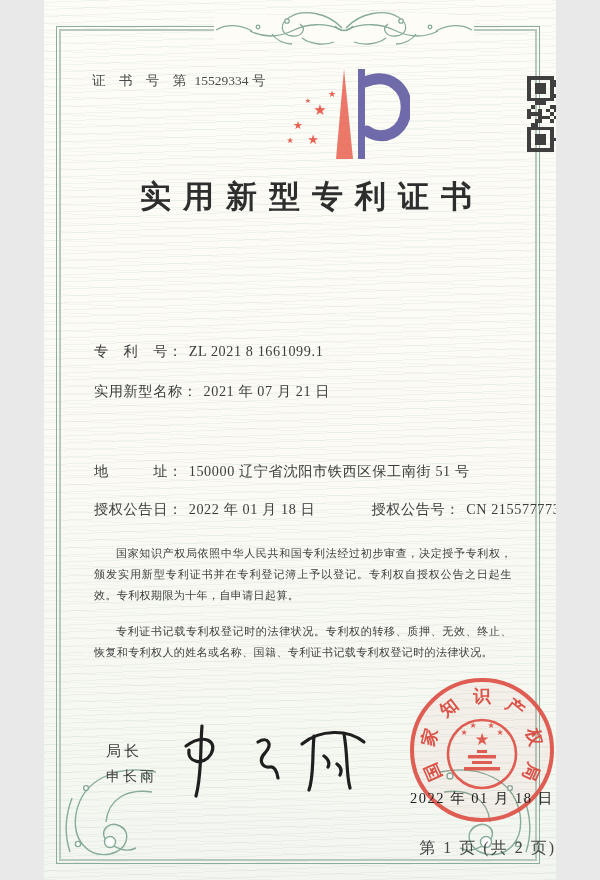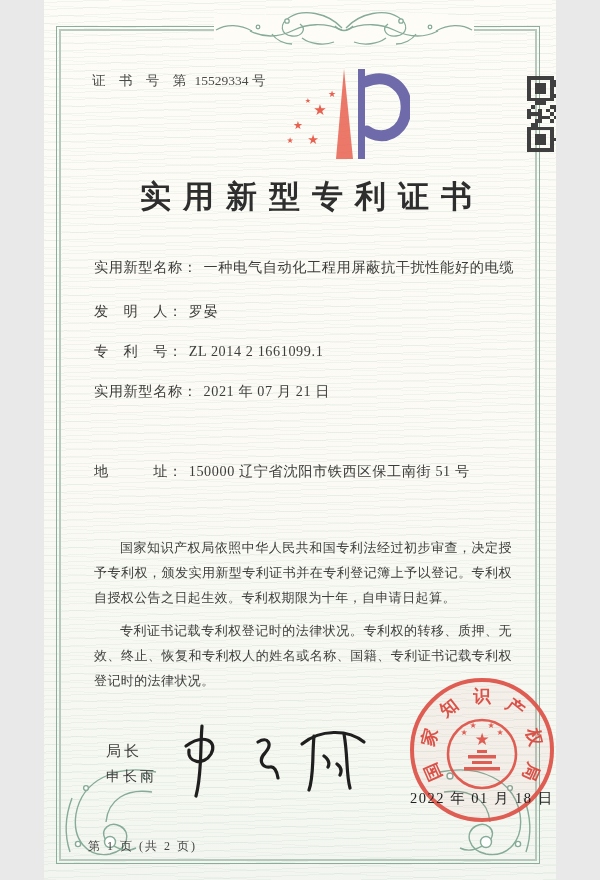--- a/index.html
+++ b/index.html
@@ -26,30 +26,30 @@
       display:grid;grid-template-columns:repeat(21,1fr);grid-template-rows:repeat(21,1fr);}
   .qr span.m{background:#3f3f3f;}
   .title{position:absolute;left:0;right:0;top:176px;text-align:center;font-size:31px;
       font-weight:600;letter-spacing:12px;padding-left:24px;color:#2e2e2e;}
   .row{position:absolute;left:50px;right:36px;font-size:14.2px;letter-spacing:.6px;white-space:nowrap;}
   .row .lab{margin-right:6px;}
   .r1{top:258px}.r2{top:302px}.r3{top:342px}.r4{top:382px}.r5{top:422px}.r6{top:462px}
   .r7{top:500px;display:flex;}
   .r7 .pair2{margin-left:56px;}
   .paras{position:absolute;left:50px;right:44px;top:528px;}
-  .paras p{margin:8px 0 2px 0;font-size:13px;line-height:1.92;text-align:justify;
+  .paras p{margin:15px 0 2px 0;font-size:11px;line-height:1.92;text-align:justify;
       text-indent:2em;letter-spacing:.4px;color:#3e3e3e;}
   .sig-title{position:absolute;left:62px;top:742px;font-size:15px;letter-spacing:3px;}
   .sig-name{position:absolute;left:62px;top:768px;font-size:14px;letter-spacing:3px;}
   .autograph{position:absolute;left:126px;top:716px;width:210px;height:92px;}
   .seal{position:absolute;left:350px;top:662px;width:176px;height:176px;z-index:4;
       mix-blend-mode:multiply;opacity:.94;}
   .seal-date{position:absolute;left:366px;top:789px;z-index:5;font-size:14.5px;
       letter-spacing:1.5px;color:#1f1f1f;font-weight:500;}
-  .footer{position:absolute;left:0;right:0;top:838px;text-align:left;font-size:12px;
+  .footer{position:absolute;left:0;right:0;top:838px;text-align:right;font-size:16px;
       letter-spacing:2px;color:#444;padding-left:44px;}
 </style>
 </head>
 <body>
 
 <div class="page">
   <div class="guilloche"></div>
   <div class="frame-outer"></div>
   <div class="frame-inner"></div>
 
@@ -553,34 +553,36 @@
         <span class="m"></span>
         <span></span>
         <span></span>
         <span></span>
         <span></span>
         <span class="m"></span>
       </div>
 
     <div class="title">实用新型专利证书</div>
 
-    <div class="row r1">
-      <span class="lab">实用新型名称：</span><span class="val">一种电气自动化工程用屏蔽抗干扰性能好的电缆</span>
-    </div>
-    <div class="row r2">
-      <span class="lab">发　明　人：</span><span class="val">罗晏</span>
-    </div>
     <div class="row r3">
-      <span class="lab">专　利　号：</span><span class="val">ZL 2014 2 1661099.1</span>
+      <span class="lab">专　利　号：</span><span class="val">ZL 2021 8 1661099.1</span>
     </div>
     <div class="row r4">
       <span class="lab">实用新型名称：</span><span class="val">2021 年 07 月 21 日</span>
     </div>
     <div class="row r6">
       <span class="lab">地　　　址：</span><span class="val">150000 辽宁省沈阳市铁西区保工南街 51 号</span>
+    </div>
+    <div class="row r7">
+      <span>
+        <span class="lab">授权公告日：</span><span>2022 年 01 月 18 日</span>
+      </span>
+      <span class="pair2">
+        <span class="lab">授权公告号：</span><span>CN 215577773 U</span>
+      </span>
     </div>
 
     <div class="paras">
       <p>国家知识产权局依照中华人民共和国专利法经过初步审查，决定授予专利权，颁发实用新型专利证书并在专利登记簿上予以登记。专利权自授权公告之日起生效。专利权期限为十年，自申请日起算。</p>
       <p>专利证书记载专利权登记时的法律状况。专利权的转移、质押、无效、终止、恢复和专利权人的姓名或名称、国籍、专利证书记载专利权登记时的法律状况。</p>
     </div>
 
     <div class="sig-title">局长</div>
     <div class="sig-name">申长雨</div>
 

